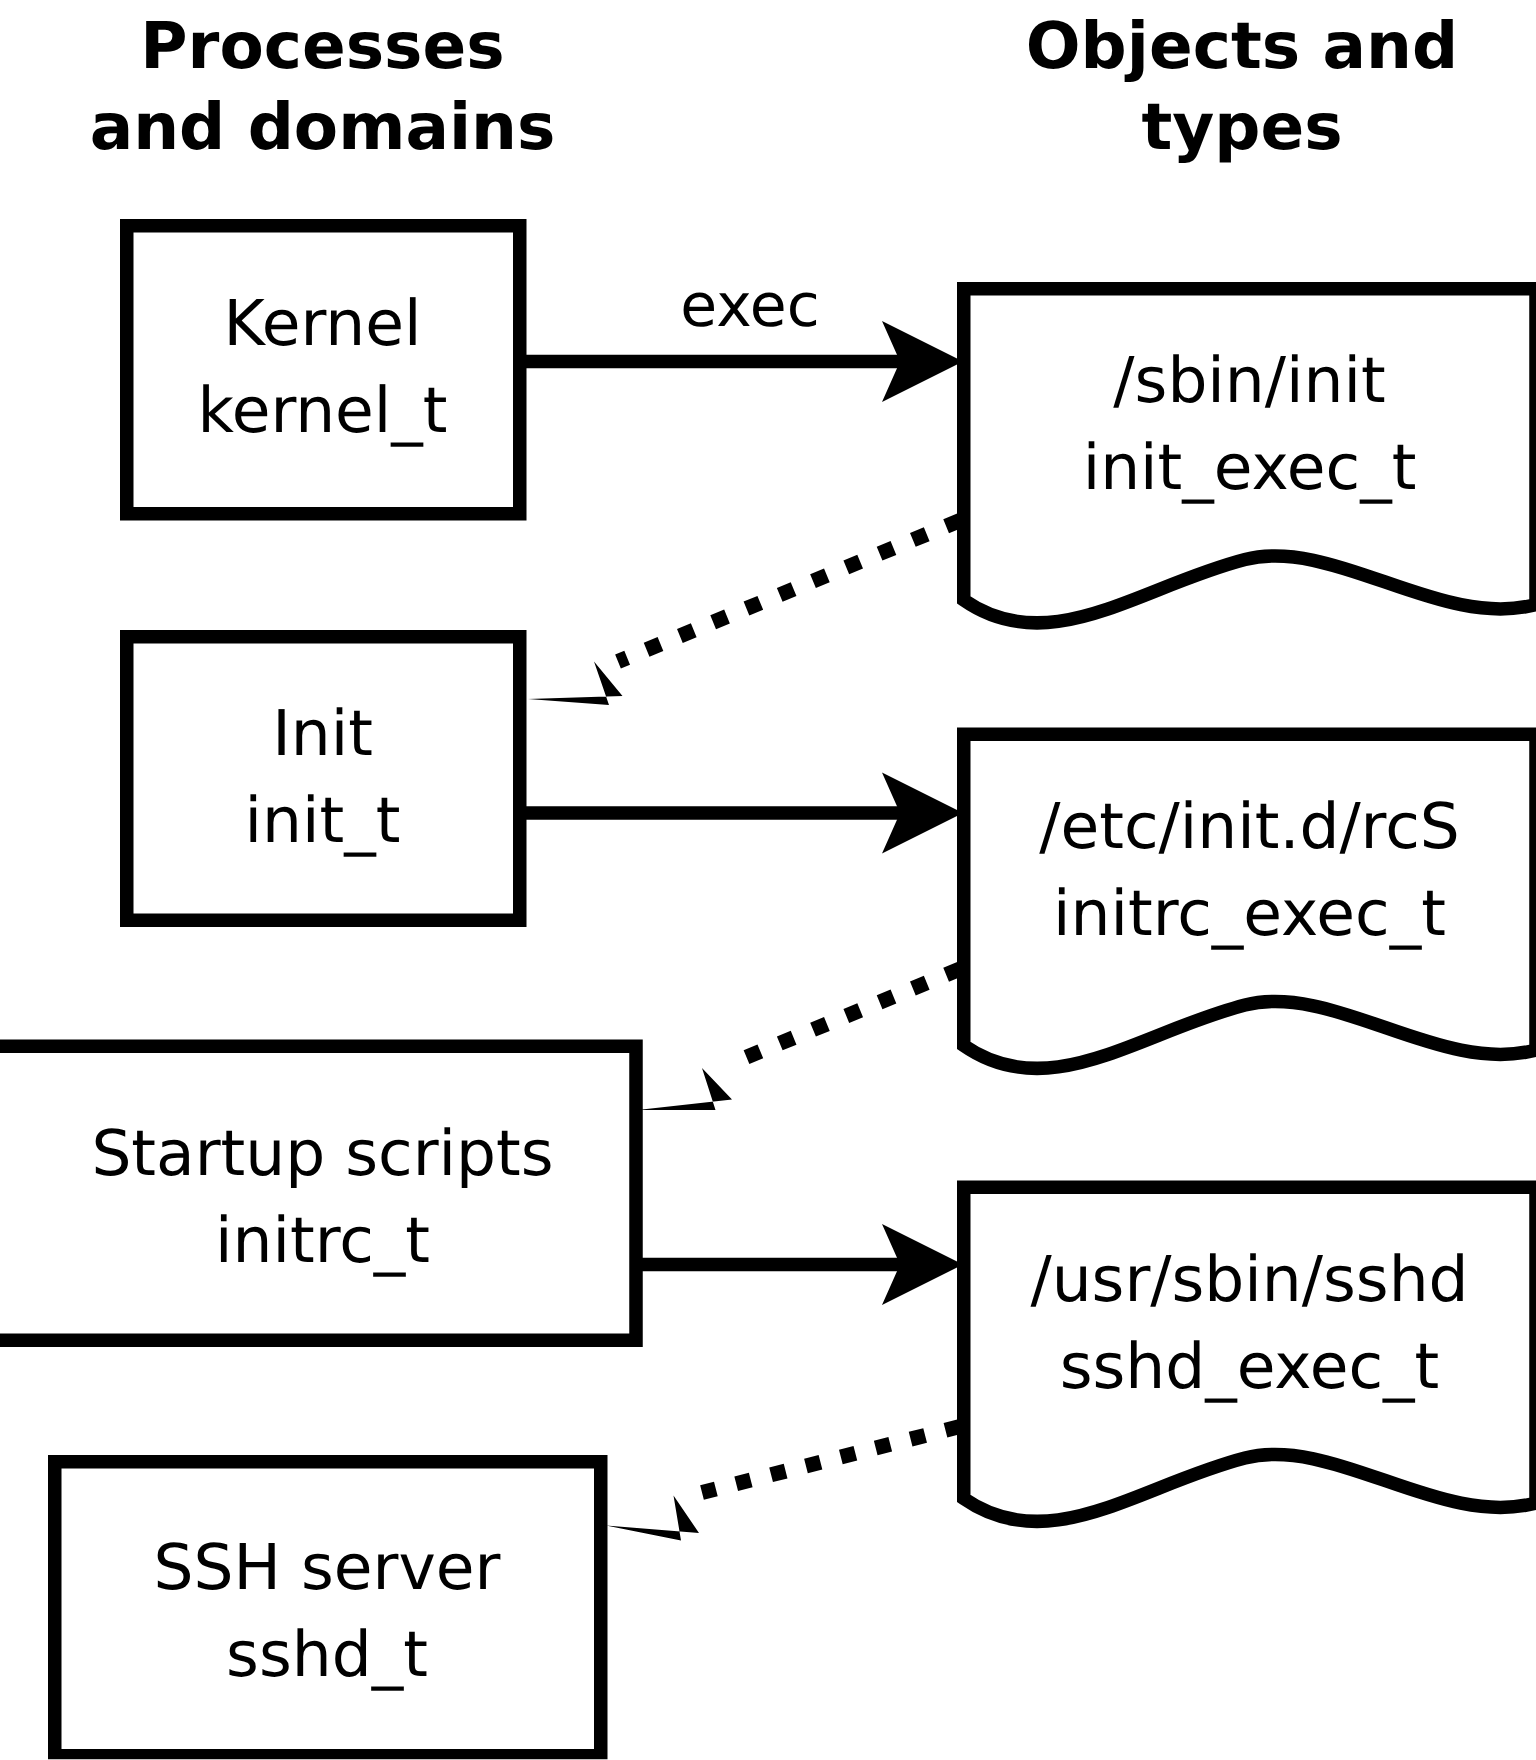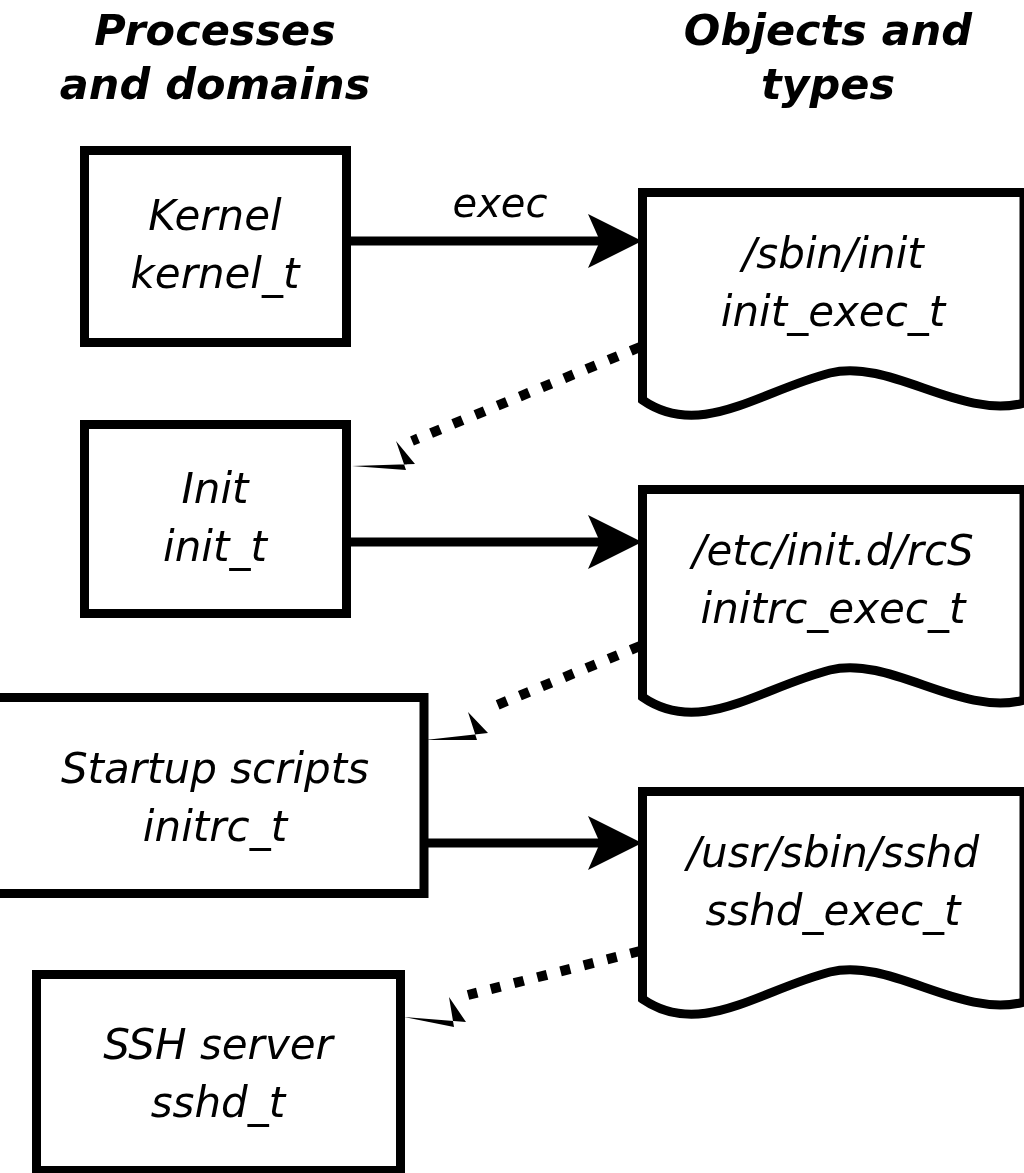--- a/index.html
+++ b/index.html
@@ -7,21 +7,20 @@
     padding: 0;
     background: #ffffff;
   }
   #diagram-root {
     position: relative;
     width: 1024px;
     height: 1173px;
     background: #ffffff;
     font-family: "DejaVu Sans", sans-serif;
     overflow: hidden;
-    font-style: italic;
   }
   svg#diagram-svg {
     display: block;
     width: 1024px;
     height: 1173px;
   }
   .col-heading {
     font-family: "DejaVu Sans", sans-serif;
     font-weight: bold;
     font-size: 43px;

